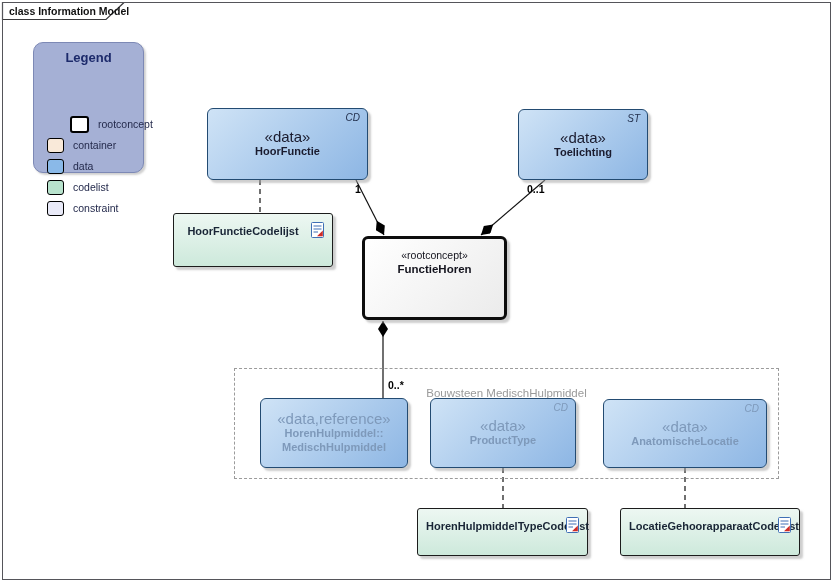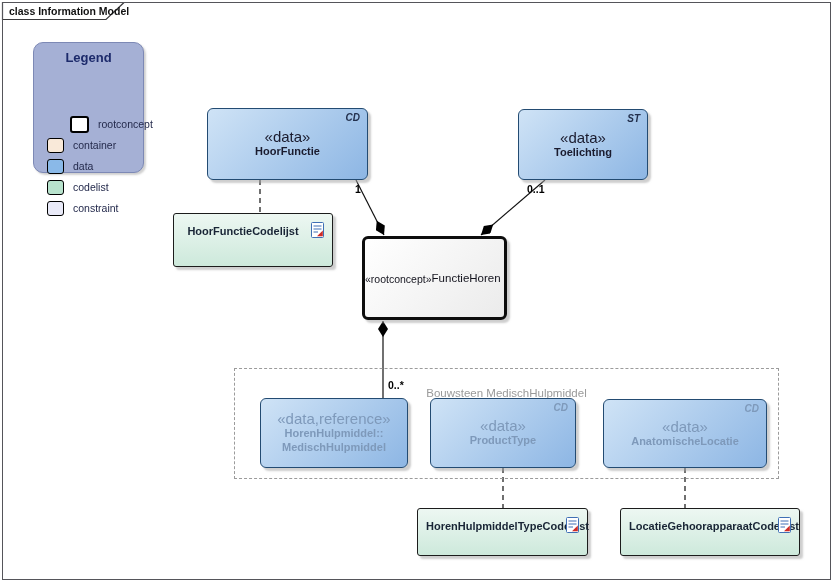--- a/index.html
+++ b/index.html
@@ -27,31 +27,31 @@
 
   .node{position:absolute;box-sizing:border-box;}
   .concept{
     background:linear-gradient(135deg,var(--data-fill-top) 0%,var(--data-fill-bottom) 100%);
     border:1.5px solid var(--data-border);border-radius:6px;
     box-shadow:3px 3px 2px rgba(165,165,165,.55);
     display:flex;flex-direction:column;align-items:center;justify-content:center;
   }
   .concept .stereo{font-size:15px;line-height:14px;}
   .concept .cname{font-size:11px;font-weight:bold;line-height:14px;}
-  .typetag{position:absolute;top:3px;right:7px;font-size:10px;font-style:italic;font-weight:bold;color:#23304d;}
+  .typetag{position:absolute;top:3px;right:7px;font-size:10px;font-style:italic;font-weight:normal;color:#23304d;}
   .ghost .stereo,.ghost .cname,.ghost .typetag{color:var(--ghost-text);}
 
   .rootconcept{
     background:linear-gradient(135deg,#ffffff 0%,#ebebeb 100%);
     border:3px solid var(--rootconcept-border);border-radius:6px;
     box-shadow:3px 3px 2px rgba(165,165,165,.55);
-    display:flex;flex-direction:row;align-items:center;padding-top:1px;
+    display:flex;flex-direction:column;align-items:center;padding-top:9px;
   }
   .rootconcept .stereo{font-size:10.5px;line-height:14px;color:#14141e;}
-  .rootconcept .cname{font-size:11.5px;font-weight:normal;line-height:15px;color:#14141e;}
+  .rootconcept .cname{font-size:11.5px;font-weight:bold;line-height:15px;color:#14141e;}
 
   .codelist{
     background:linear-gradient(180deg,var(--codelist-fill-top) 0%,var(--codelist-fill-bottom) 100%);
     border:1.5px solid #1c1c1c;border-radius:3px;
     box-shadow:3px 3px 2px rgba(165,165,165,.55);
   }
   .codelist .cl-name{margin-top:11px;padding-left:8px;padding-right:28px;text-align:center;
     font-size:11px;font-weight:bold;color:#182435;}
   .doc-icon{position:absolute;top:8px;right:8px;}
 

